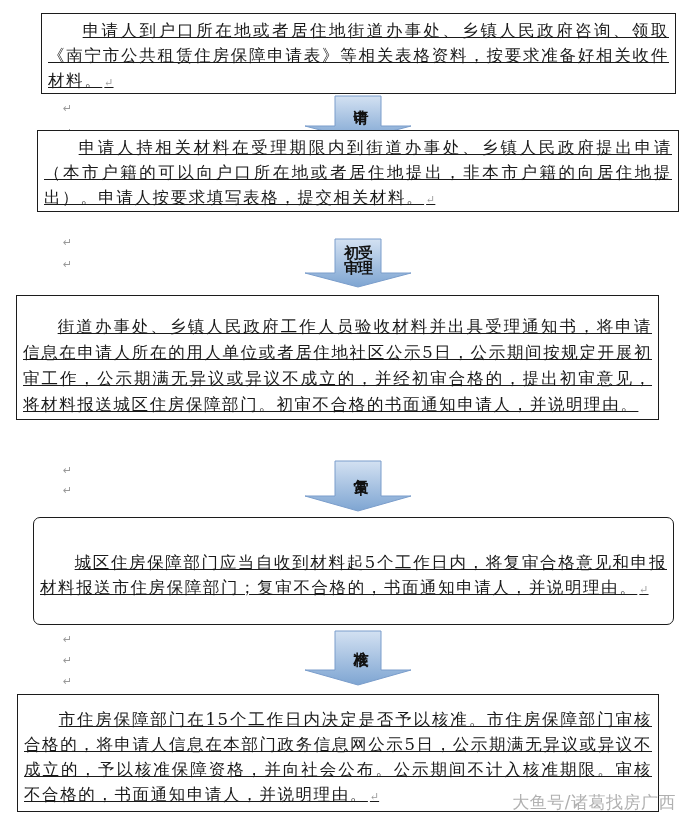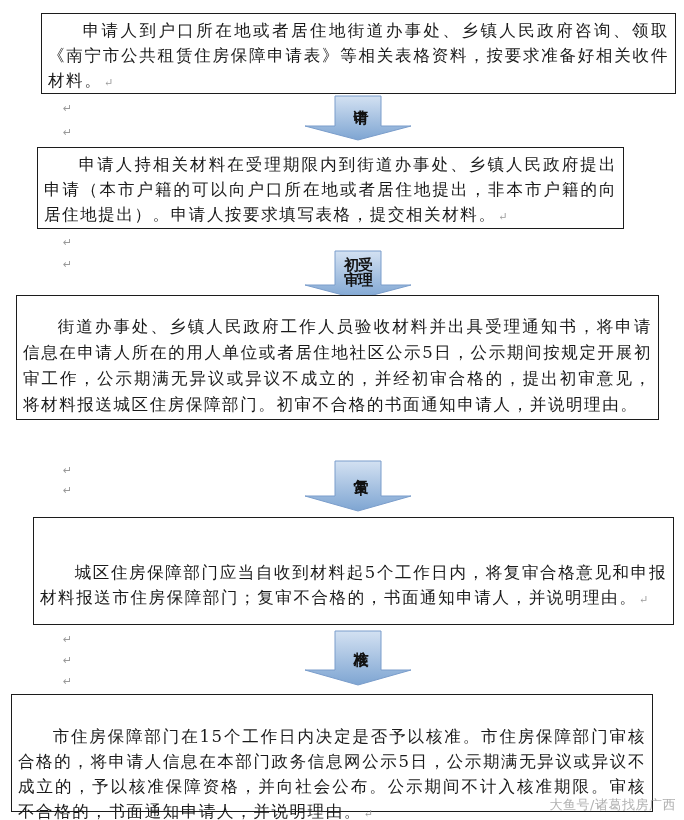--- a/index.html
+++ b/index.html
@@ -15,34 +15,34 @@
     box-sizing: border-box;
     background: #fff;
     font-size: 16.5px;
     line-height: 25px;
     padding: 4px 6px 0 6px;
     letter-spacing: 1.6px;
     text-align: justify;
     text-align-last: left;
   }
   .box p { margin: 0; }
-  .indent { text-indent: 2.1em; }
+  .indent { text-indent: 2.1em; text-decoration: underline; }
   .pm { color: #9a9a9a; font-size: 11px; letter-spacing: 0; margin-left: 2px; }
   .pm-out { position: absolute; color: #9a9a9a; font-size: 11px; font-family: "DejaVu Sans", sans-serif; }
   .arrow { position: absolute; width: 110px; height: 46px; }
   .arrow svg { position: absolute; left: 0; top: 0; }
   .arrow-label {
     position: absolute; left: 31px; top: 2px; width: 48px;
     text-align: center; font-family: "DejaVu Sans", sans-serif; font-weight: bold;
     font-size: 15px; line-height: 15px; color: #111; letter-spacing: 0;
   }
   .watermark {
     position: absolute; right: 8px; bottom: 6px;
     color: rgba(150,150,150,0.75); font-family: "DejaVu Sans", sans-serif;
-    font-size: 13px; letter-spacing: 0.5px;
+    font-size: 17px; letter-spacing: 0.5px;
   }
 </style>
 </head>
 <body>
 
 <div class="box" style="left:41px; top:13px; width:635px; height:81px;">
   <p class="indent"><span>申请人到户口所在地或者居住地街道办事处、乡镇人民政府咨询、领取《南宁市公共租赁住房保障申请表》等相关表格资料，按要求准备好相关收件材料。</span><span class="pm">↵</span></p>
 </div>
 <span class="pm-out" style="left:63px; top:102px;">↵</span>
 <span class="pm-out" style="left:63px; top:126px;">↵</span>
@@ -53,27 +53,27 @@
       <linearGradient id="g1" x1="0" y1="0" x2="0" y2="1">
         <stop offset="0" stop-color="#d3e1f2"></stop>
           <stop offset="1" stop-color="#7ea5d2"></stop>
       </linearGradient>
     </defs>
     <polygon points="32,1 78,1 78,31 108,31 55,45 2,31 32,31" fill="url(#g1)" stroke="#7a9dcb" stroke-width="1"></polygon>
   </svg>
   <div class="arrow-label" style="writing-mode: vertical-rl; text-orientation: upright; left:47px; width:18px; top:3px;">申请</div>
 </div>
 
-<div class="box" style="left:37px; top:147px; width:587px; height:82px;">
+<div class="box" style="left:37px; top:130px; width:642px; height:82px;">
   <p class="indent"><span>申请人持相关材料在受理期限内到街道办事处、乡镇人民政府提出申请（本市户籍的可以向户口所在地或者居住地提出，非本市户籍的向居住地提出）。申请人按要求填写表格，提交相关材料。</span><span class="pm">↵</span></p>
 </div>
 <span class="pm-out" style="left:63px; top:236px;">↵</span>
 <span class="pm-out" style="left:63px; top:258px;">↵</span>
 
-<div class="arrow" style="left:303px; top:238px;margin-top:12px;">
+<div class="arrow" style="left:303px; top:238px;">
   <svg width="110" height="50">
     <defs>
       <linearGradient id="g2" x1="0" y1="0" x2="0" y2="1">
         <stop offset="0" stop-color="#d3e1f2"></stop>
           <stop offset="1" stop-color="#7ea5d2"></stop>
       </linearGradient>
     </defs>
     <polygon points="32,1 78,1 78,35 108,35 55,49 2,35 32,35" fill="url(#g2)" stroke="#7a9dcb" stroke-width="1"></polygon>
   </svg>
   <div class="arrow-label" style="top:8px;">
@@ -94,37 +94,37 @@
       <linearGradient id="g3" x1="0" y1="0" x2="0" y2="1">
         <stop offset="0" stop-color="#d3e1f2"></stop>
           <stop offset="1" stop-color="#7ea5d2"></stop>
       </linearGradient>
     </defs>
     <polygon points="32,1 78,1 78,36 108,36 55,51 2,36 32,36" fill="url(#g3)" stroke="#7a9dcb" stroke-width="1"></polygon>
   </svg>
   <div class="arrow-label" style="writing-mode: vertical-rl; text-orientation: upright; left:47px; width:18px; top:7px;">复审</div>
 </div>
 
-<div class="box" style="left:33px; top:517px; width:641px; height:108px; padding-top:42px;">
+<div class="box" style="left:33px; top:517px; width:641px; height:108px; padding-top:32px;border-radius:7px;">
   <p class="indent"><span>城区住房保障部门应当自收到材料起5个工作日内，将复审合格意见和申报材料报送市住房保障部门；复审不合格的，书面通知申请人，并说明理由。</span><span class="pm">↵</span></p>
 </div>
 <span class="pm-out" style="left:63px; top:633px;">↵</span>
 <span class="pm-out" style="left:63px; top:654px;">↵</span>
 <span class="pm-out" style="left:63px; top:675px;">↵</span>
 
 <div class="arrow" style="left:303px; top:630px;">
   <svg width="110" height="56">
     <defs>
       <linearGradient id="g4" x1="0" y1="0" x2="0" y2="1">
         <stop offset="0" stop-color="#d3e1f2"></stop>
           <stop offset="1" stop-color="#7ea5d2"></stop>
       </linearGradient>
     </defs>
     <polygon points="32,1 78,1 78,40 108,40 55,55 2,40 32,40" fill="url(#g4)" stroke="#7a9dcb" stroke-width="1"></polygon>
   </svg>
   <div class="arrow-label" style="writing-mode: vertical-rl; text-orientation: upright; left:47px; width:18px; top:10px;">核准</div>
 </div>
 
-<div class="box" style="left:11px; top:694px; width:642px; height:118px; padding-top:29px;">
+<div class="box" style="left:17px; top:694px; width:642px; height:118px; padding-top:12px;">
   <p class="indent"><span>市住房保障部门在15个工作日内决定是否予以核准。市住房保障部门审核合格的，将申请人信息在本部门政务信息网公示5日，公示期满无异议或异议不成立的，予以核准保障资格，并向社会公布。公示期间不计入核准期限。审核不合格的，书面通知申请人，并说明理由。</span><span class="pm">↵</span></p>
 </div>
 
 <div class="watermark">大鱼号/诸葛找房广西</div>
 
 </body></html>

